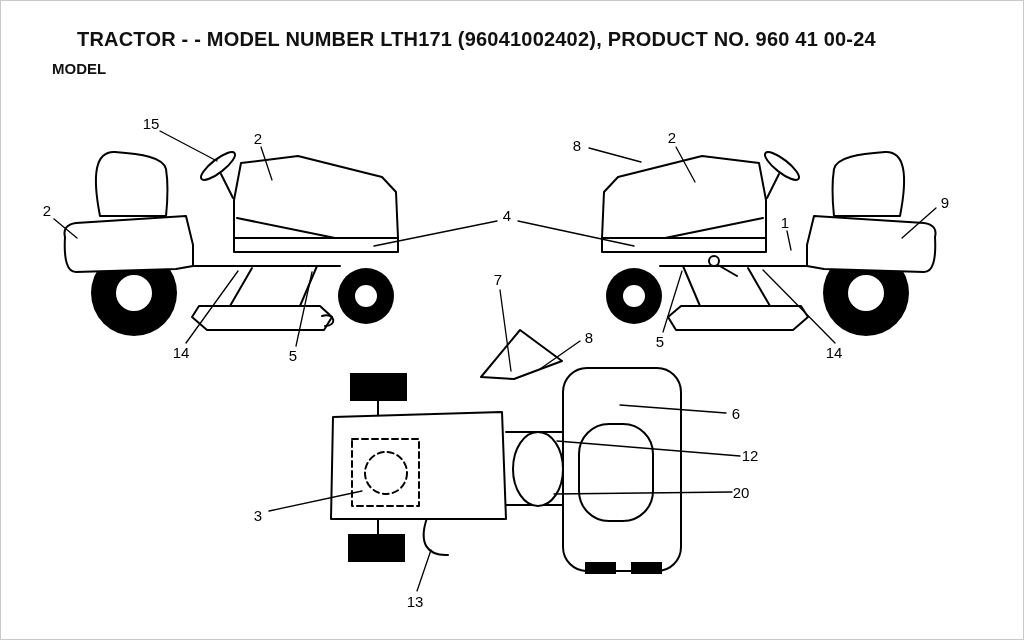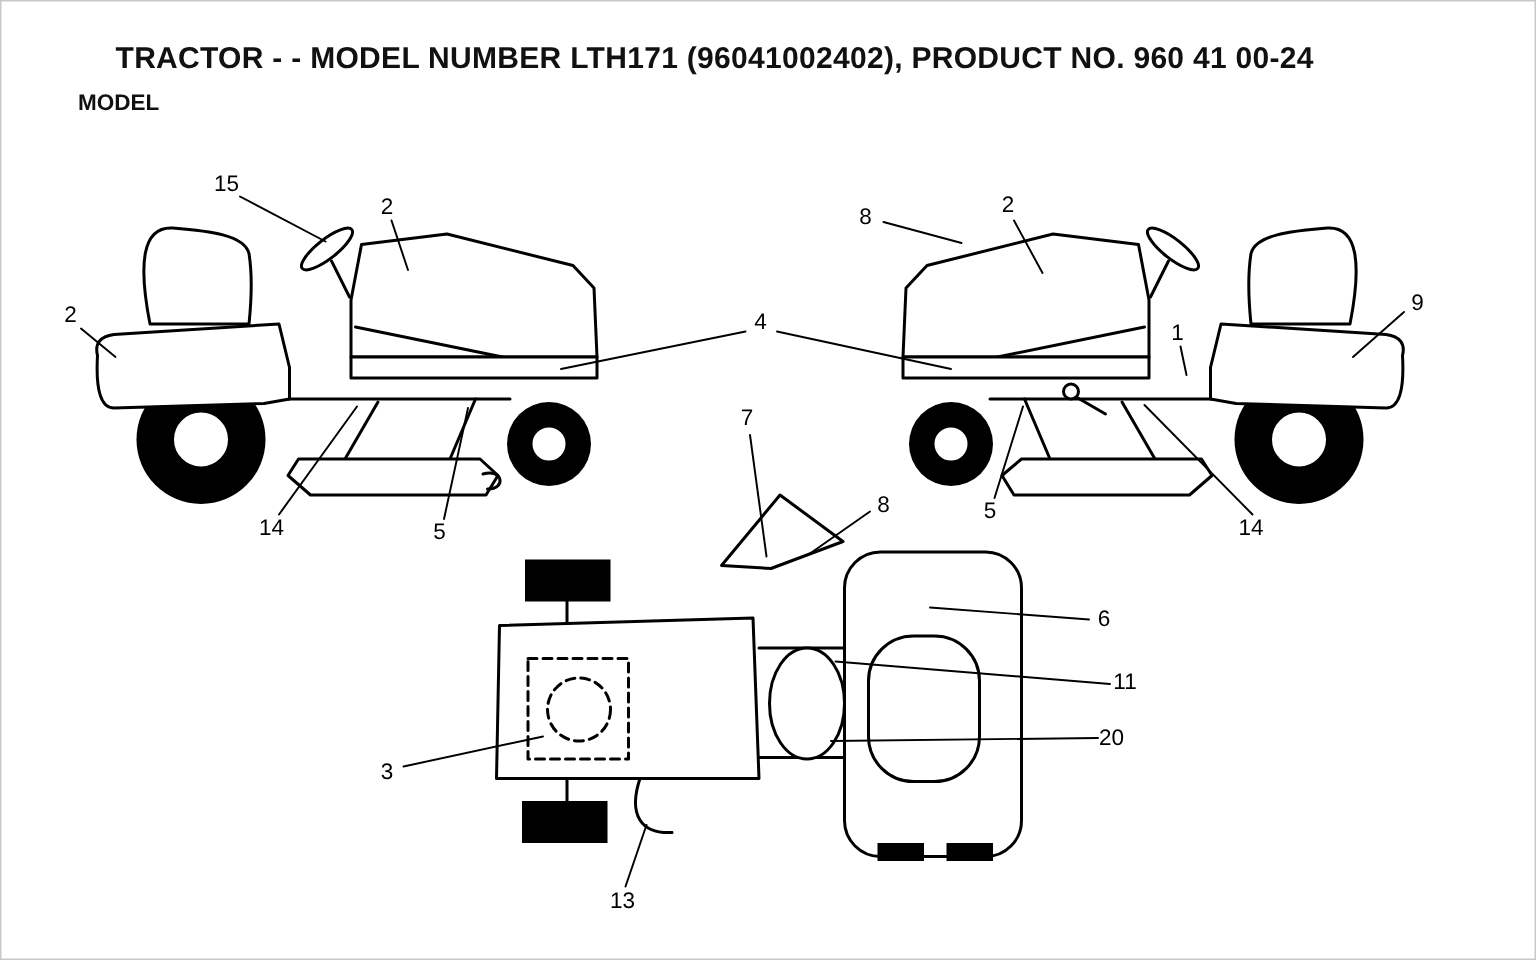--- a/index.html
+++ b/index.html
@@ -139,19 +139,19 @@
     <div class="callout" style="left:577px; top:145px">8</div>
     <div class="callout" style="left:672px; top:137px">2</div>
     <div class="callout" style="left:945px; top:202px">9</div>
     <div class="callout" style="left:785px; top:222px">1</div>
     <div class="callout" style="left:660px; top:341px">5</div>
     <div class="callout" style="left:834px; top:352px">14</div>
 
     <div class="callout" style="left:498px; top:279px">7</div>
     <div class="callout" style="left:589px; top:337px">8</div>
     <div class="callout" style="left:736px; top:413px">6</div>
-    <div class="callout" style="left:750px; top:455px">11</div>
+    <div class="callout" style="left:750px; top:455px">12</div>
     <div class="callout" style="left:741px; top:492px">20</div>
     <div class="callout" style="left:258px; top:515px">3</div>
     <div class="callout" style="left:415px; top:601px">13</div>
 
   </div>
 </div>
 
 </body></html>

